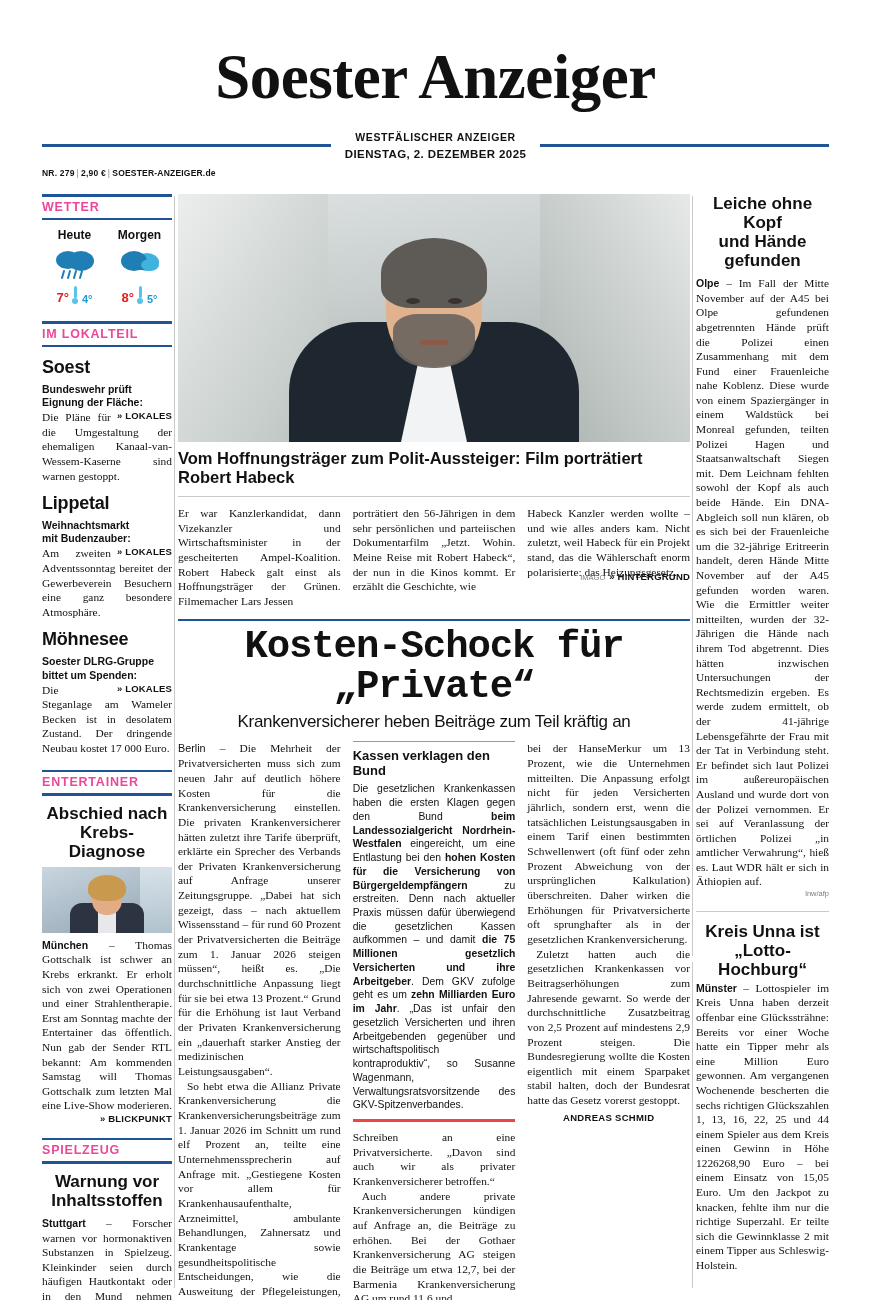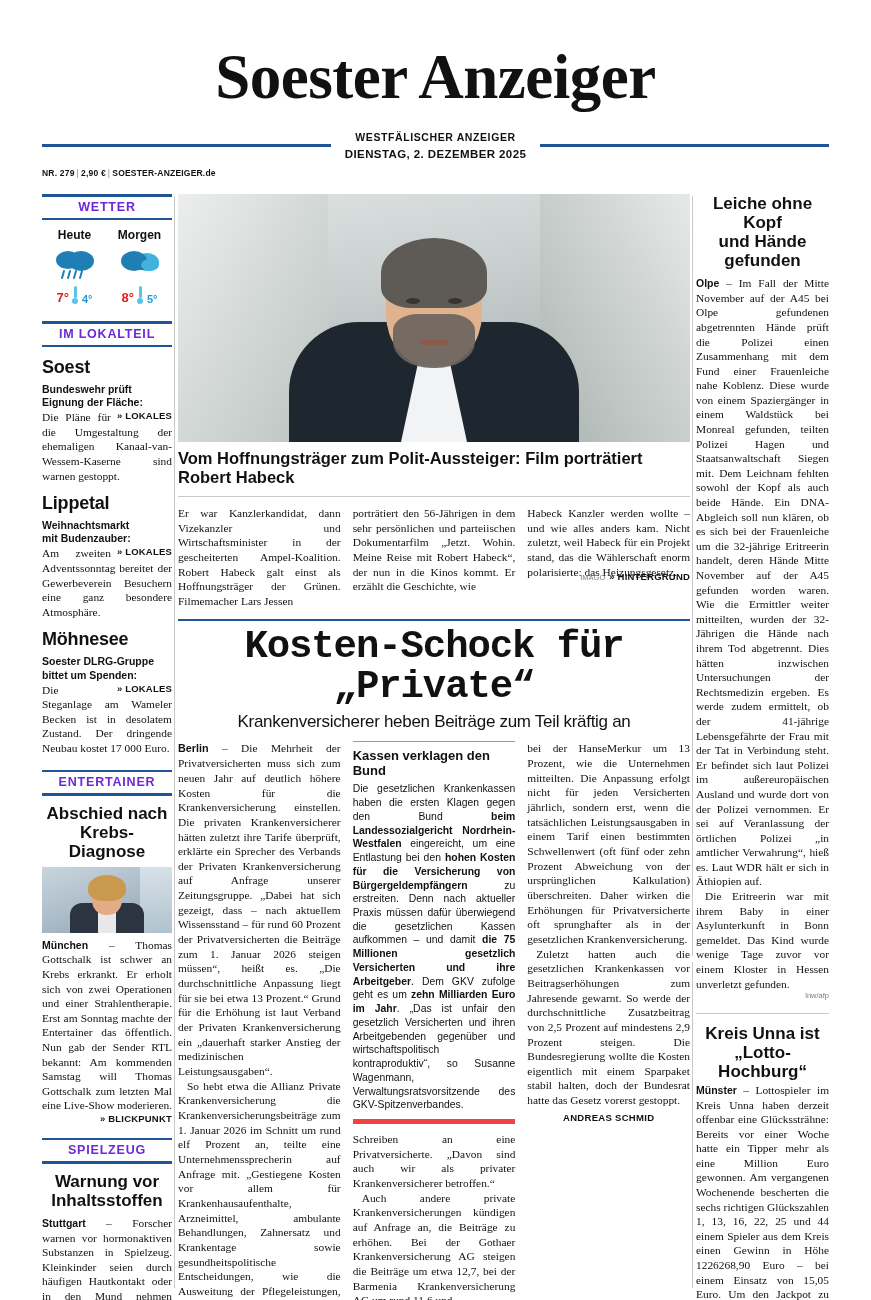--- a/index.html
+++ b/index.html
@@ -50,21 +50,21 @@
   .col-main{position:absolute;left:178px;top:0;width:512px;}
   .col-right{position:absolute;left:696px;top:0;width:133px;}
 
   
   .vrule{position:absolute;width:1px;background:#c9c9c9;}
 
   
   .kicker{
     font-family:"Liberation Sans", sans-serif;
     font-weight:700;font-size:12.5px;letter-spacing:0.8px;
-    text-align:center;color:#6d28d9;
+    color:#ec4899;
     padding-bottom:4px;
   }
   .kicker-rule{height:2.5px;background:#1f5596;margin-bottom:8px;}
   .rule-top{height:2.5px;background:#1f5596;margin-bottom:3px;}
 
   
   .weather{display:flex;justify-content:space-around;margin-top:6px;}
   .wx{width:62px;text-align:center;}
   .wx-day{font-family:"Liberation Sans", sans-serif;font-weight:700;font-size:12px;margin-bottom:4px;}
   .wx-icon{height:38px;display:flex;align-items:center;justify-content:center;}
@@ -146,30 +146,30 @@
   }
 
   
   .body3{display:flex;gap:12px;margin-top:8px;}
   .bcol{flex:1 1 0;min-width:0;}
   p.t{
     margin:0;font-size:11.4px;line-height:1.285;text-align:justify;
     hyphens:auto;text-indent:0;
   }
   p.t + p.t{text-indent:9px;}
-  p.t b.place{font-family:"Liberation Sans", sans-serif;font-weight:700;font-size:10.8px;}
+  p.t b.place{font-family:"Liberation Sans", sans-serif;font-weight:400;font-size:10.8px;}
   .sig{
     font-family:"Liberation Sans", sans-serif;font-weight:700;font-size:9.5px;
     text-align:center;letter-spacing:.3px;margin-top:4px;
   }
   .agency{font-family:"Liberation Sans", sans-serif;font-size:7.5px;color:#7d7d7d;}
   .agency-r{display:block;text-align:right;}
 
   
-  .infobox{border-top:1px solid #9a9a9a;border-bottom:5px solid #ef4444;padding:6px 0 7px 0;}
+  .infobox{border-top:1px solid #9a9a9a;border-bottom:3px solid #ef4444;padding:6px 0 7px 0;}
   .infobox-head{
     font-family:"Liberation Sans", sans-serif;font-weight:700;font-size:13px;margin-bottom:4px;
   }
   .infobox p{
     margin:0;font-family:"Liberation Sans", sans-serif;
     font-size:10.4px;line-height:1.32;text-align:justify;hyphens:auto;
   }
   .infobox p b{font-weight:700;}
 </style>
 </head>
@@ -376,21 +376,20 @@
     <div class="col-right">
 
       <div class="box-head" style="margin-top:0;"><span style="white-space:pre-line;">Leiche ohne Kopf
 und Hände
 gefunden</span></div>
       <div class="teaser-body">
         <b class="teaser-lead" style="display:inline;">Olpe</b>
         <span>– Im Fall der Mitte November auf der A45 bei Olpe gefundenen abgetrennten Hände prüft die Polizei einen Zusammenhang mit dem Fund einer Frauenleiche nahe Koblenz. Diese wurde von einem Spaziergänger in einem Waldstück bei Monreal gefunden, teilten Polizei Hagen und Staatsanwaltschaft Siegen mit. Dem Leichnam fehlten sowohl der Kopf als auch beide Hände. Ein DNA-Abgleich soll nun klären, ob es sich bei der Frauenleiche um die 32-jährige Eritreerin handelt, deren Hände Mitte November auf der A45 gefunden worden waren. Wie die Ermittler weiter mitteilten, wurden der 32-Jährigen die Hände nach ihrem Tod abgetrennt. Dies hätten inzwischen Untersuchungen der Rechtsmedizin ergeben. Es werde zudem ermittelt, ob der 41-jährige Lebensgefährte der Frau mit der Tat in Verbindung steht. Er befindet sich laut Polizei im außereuropäischen Ausland und wurde dort von der Polizei vernommen. Er sei auf Veranlassung der örtlichen Polizei „in amtlicher Verwahrung“, hieß es. Laut WDR hält er sich in Äthiopien auf.</span>
       </div>
       <div class="teaser-body" style="text-indent:9px;">
-        <span>Die Eritreerin war mit ihrem Baby in einer Asylunterkunft in Bonn gemeldet. Das Kind wurde wenige Tage zuvor vor einem Kloster in Hessen unverletzt gefunden.</span>
         <span class="agency agency-r">lnw/afp</span>
       </div>
 
       <div class="hr-thin" style="margin:12px 0 10px 0;"></div>
       <div class="box-head" style="margin-top:0;margin-bottom:2px;"><span style="white-space:pre-line;">Kreis Unna ist
 „Lotto-Hochburg“</span></div>
       <div class="teaser-body">
         <b class="teaser-lead" style="display:inline;">Münster</b>
         <span>– Lottospieler im Kreis Unna haben derzeit offenbar eine Glückssträhne: Bereits vor einer Woche hatte ein Tipper mehr als eine Million Euro gewonnen. Am vergangenen Wochenende bescherten die sechs richtigen Glückszahlen 1, 13, 16, 22, 25 und 44 einem Spieler aus dem Kreis einen Gewinn in Höhe 1226268,90 Euro – bei einem Einsatz von 15,05 Euro. Um den Jackpot zu knacken, fehlte ihm nur die richtige Superzahl. Er teilte sich die Gewinnklasse 2 mit einem Tipper aus Schleswig-Holstein.</span>
         

